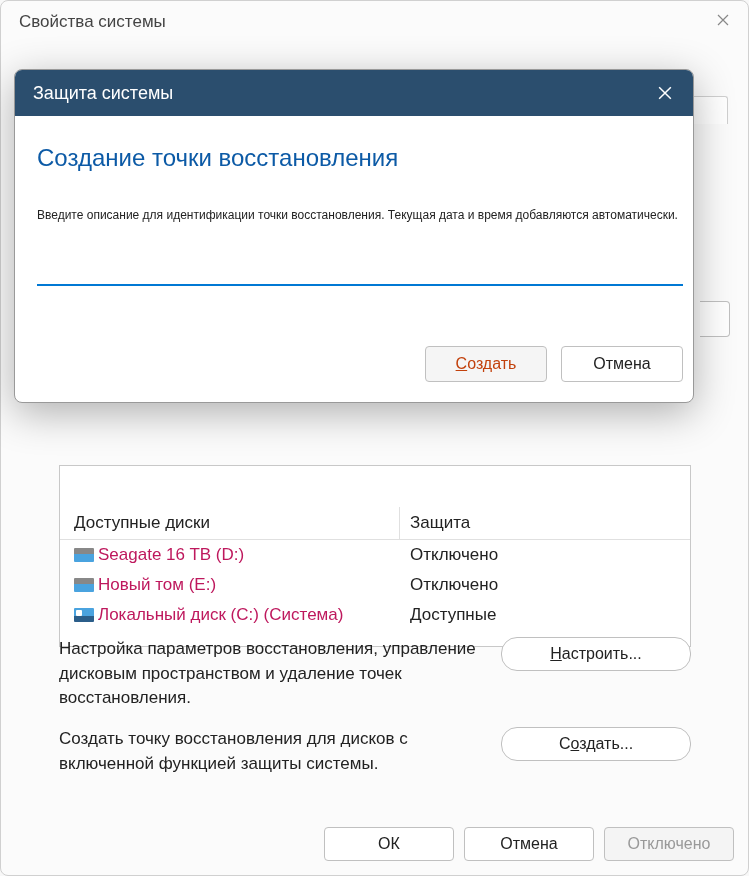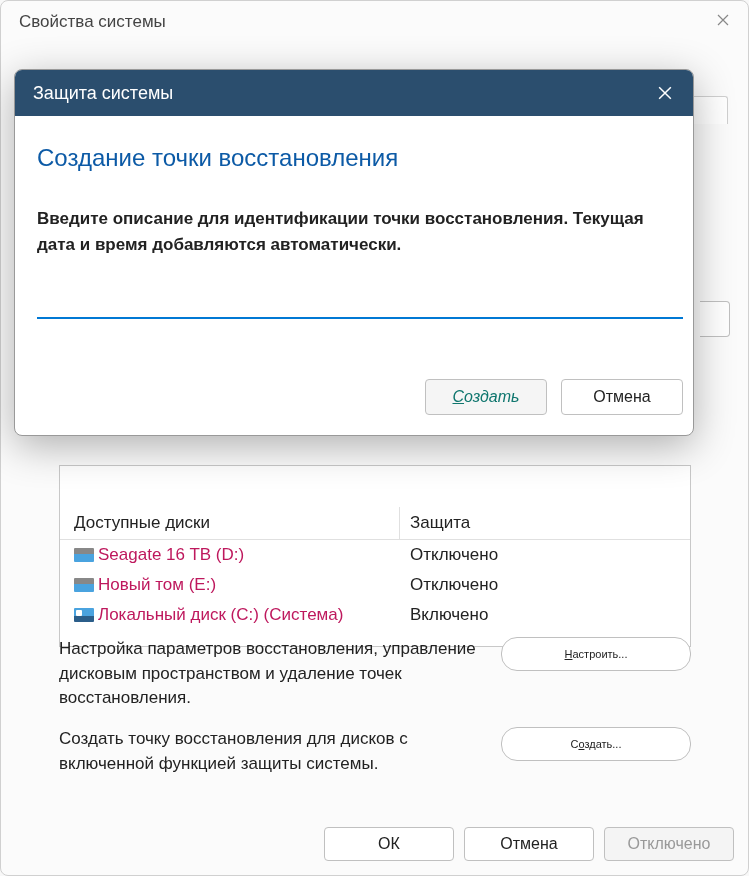--- a/index.html
+++ b/index.html
@@ -141,21 +141,21 @@
       font-size: 17px;
       color: #222;
       line-height: 1.45;
     }
     .restore-btn {
       width: 190px;
       height: 34px;
       background: #fff;
       border: 1px solid #c0c0c0;
       border-radius: 16px;
-      font-size: 11px;
+      font-size: 16px;
       color: #222;
       cursor: pointer;
       display: flex;
       align-items: center;
       justify-content: center;
     }
     .bottom-buttons {
       position: absolute;
       left: 0;
       right: 0;
@@ -222,25 +222,24 @@
     .modal-body {
       padding: 28px 10px 20px 22px;
     }
     .modal-heading {
       color: #0c5aa6;
       font-size: 24px;
       font-weight: 400;
       margin-bottom: 34px;
     }
     .modal-desc {
-      font-size: 17px;
+      font-size: 12px;
       color: #222;
       line-height: 1.5;
       margin-bottom: 28px;
-      font-weight: bold;
     }
     .modal-input {
       width: 100%;
       height: 34px;
       border: none;
       border-bottom: 2px solid #0078d4;
       background: #fff;
       font-size: 16px;
       padding: 4px 2px;
       outline: none;
@@ -259,22 +258,21 @@
       font-size: 16px;
       cursor: pointer;
       display: flex;
       align-items: center;
       justify-content: center;
       background: #fff;
       color: #222;
     }
     .modal-btn.create {
       background: #f5f5f5;
-      color: #0f766e;
-      font-style: italic;
+      color: #c2410c;
     }
     .underline-letter {
       text-decoration: underline;
     }
     .right-panel-edge {
       position: absolute;
       right: 18px;
       top: 300px;
       width: 30px;
       height: 36px;
@@ -317,21 +315,21 @@
         <span class="drive-icon generic"></span>
         <span>Новый том (E:)</span>
       </div>
       <div class="col2">Отключено</div>
     </div>
     <div class="drive-row">
       <div class="col1">
         <span class="drive-icon system"></span>
         <span>Локальный диск (C:) (Система)</span>
       </div>
-      <div class="col2">Включено</div>
+      <div class="col2">Доступные</div>
     </div>
     <div style="height:16px"></div>
   </div>
 
   <div class="restore-section">
     <div class="restore-row">
       <div class="restore-text">Настройка параметров восстановления, управление дисковым пространством и удаление точек восстановления.</div>
       <button class="restore-btn">
           <span><span class="underline-letter">Н</span>астроить...</span>
         </button>

